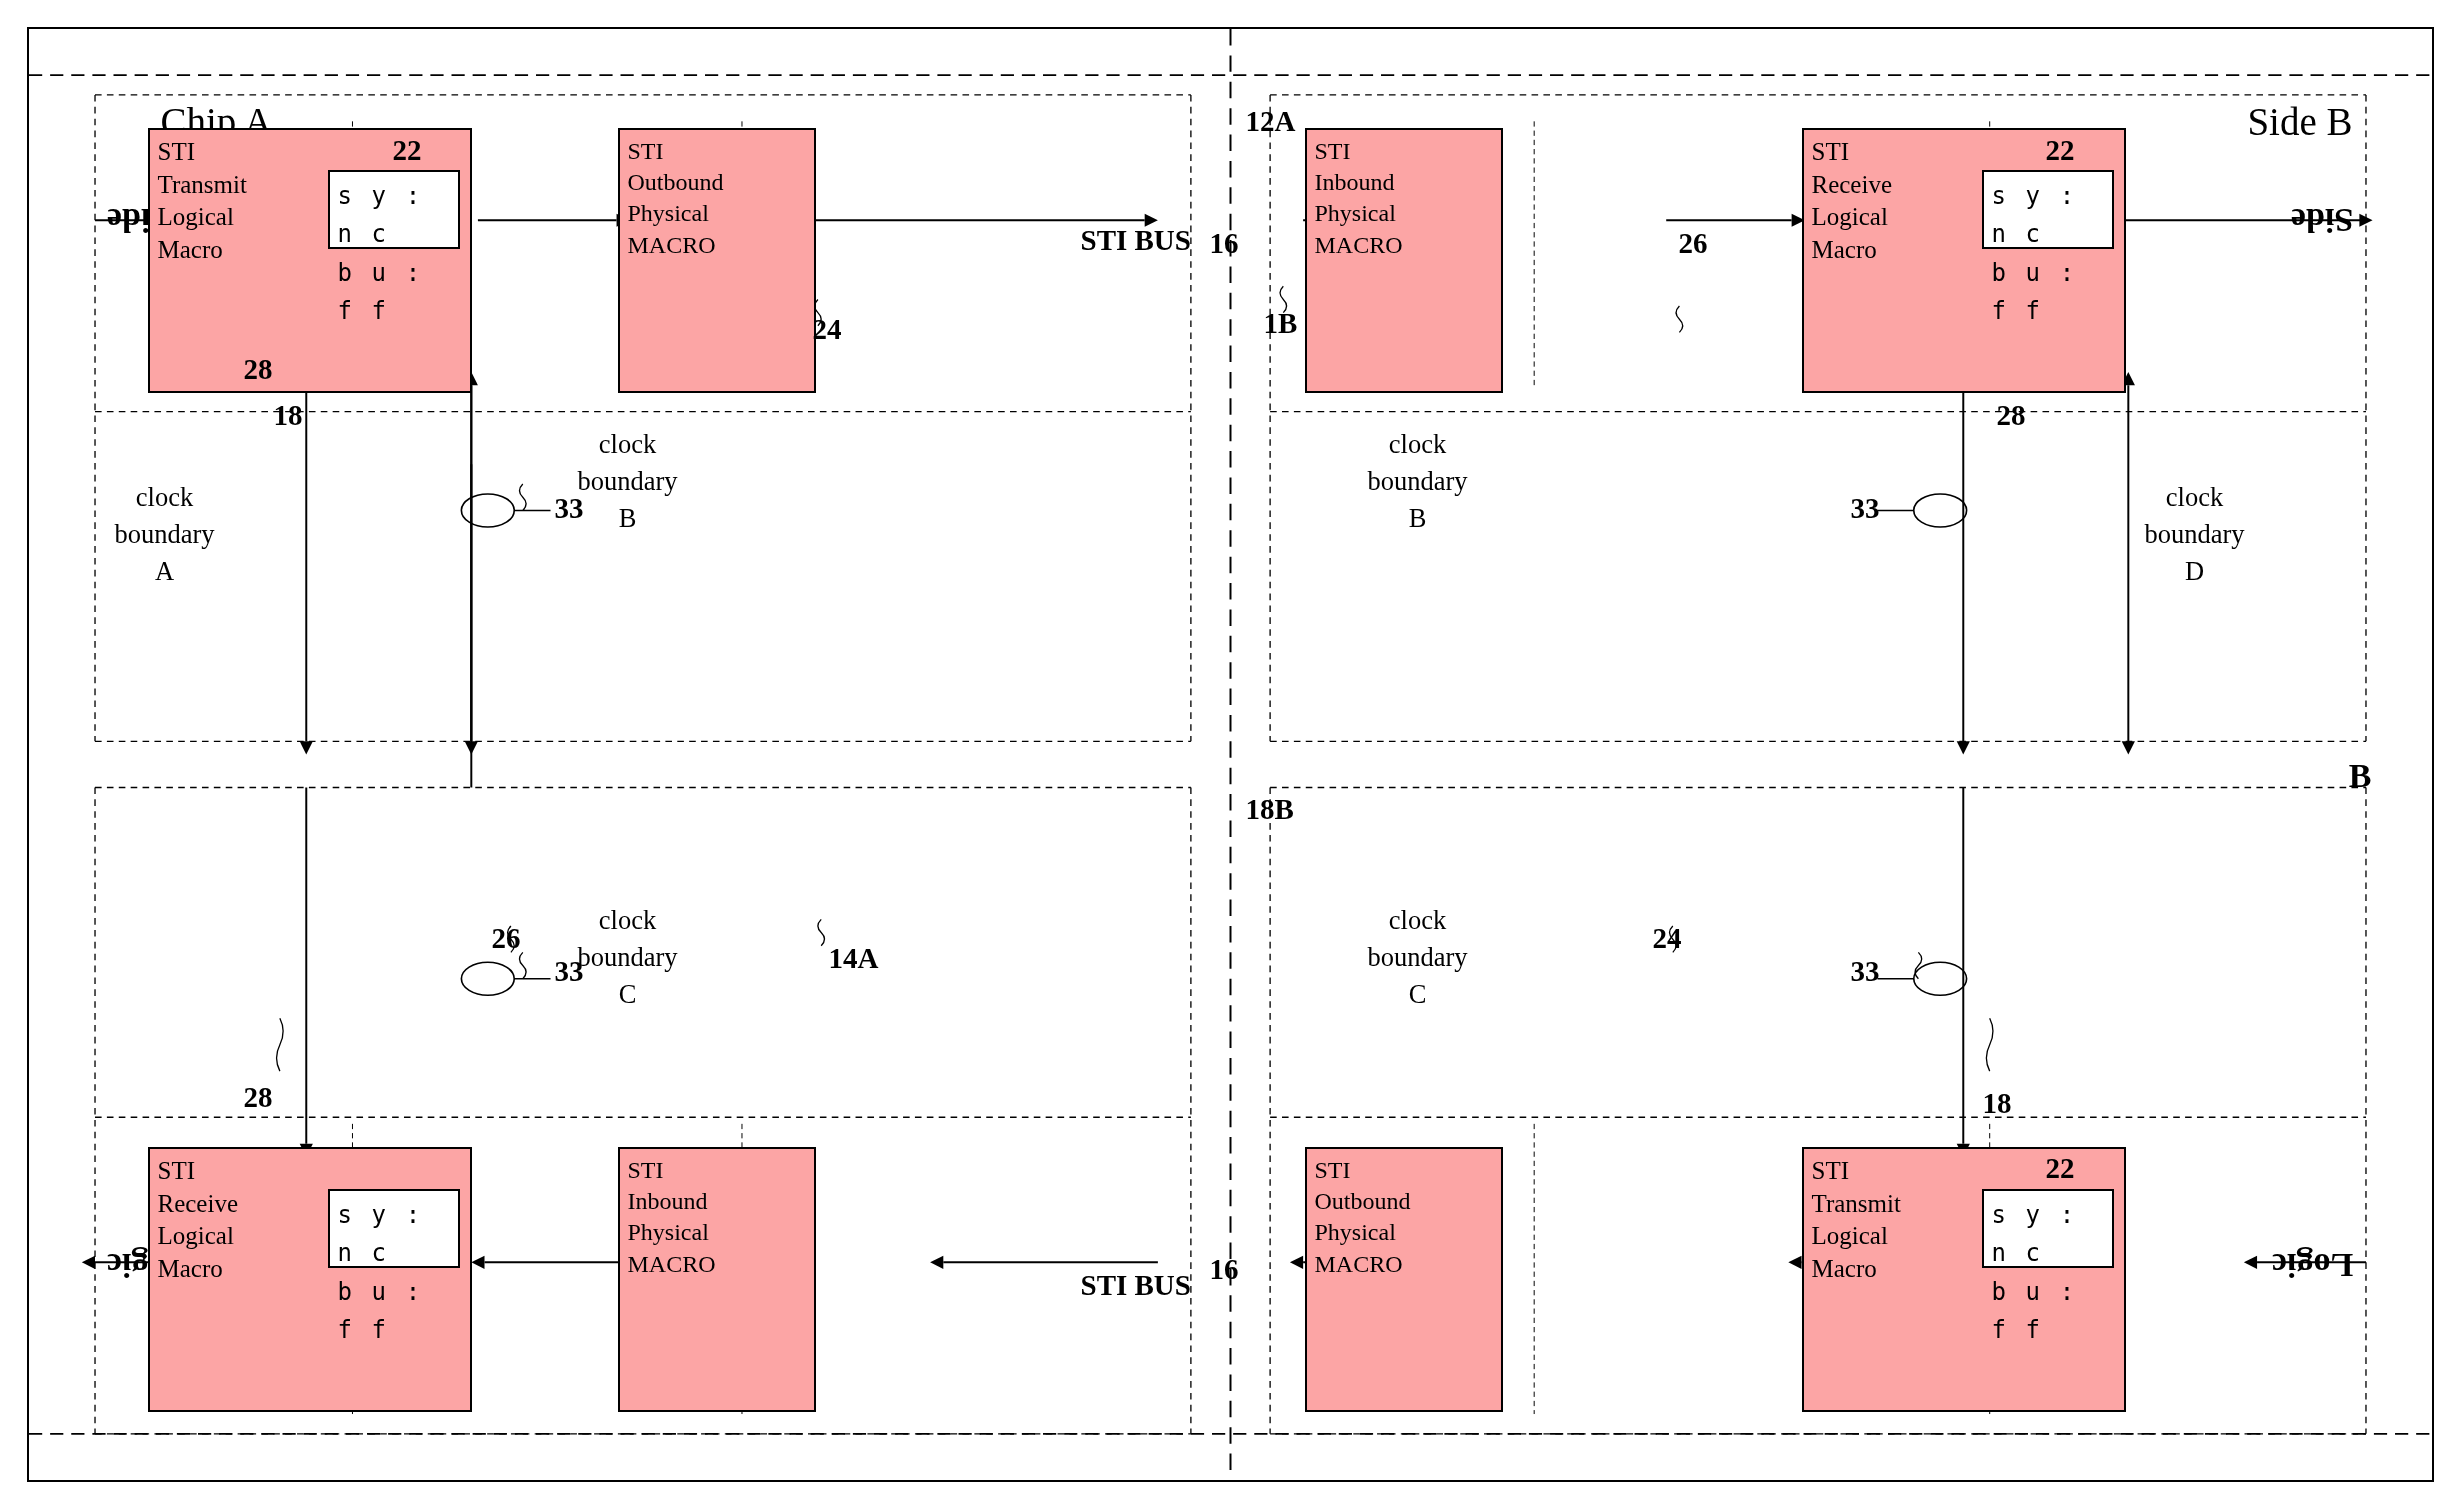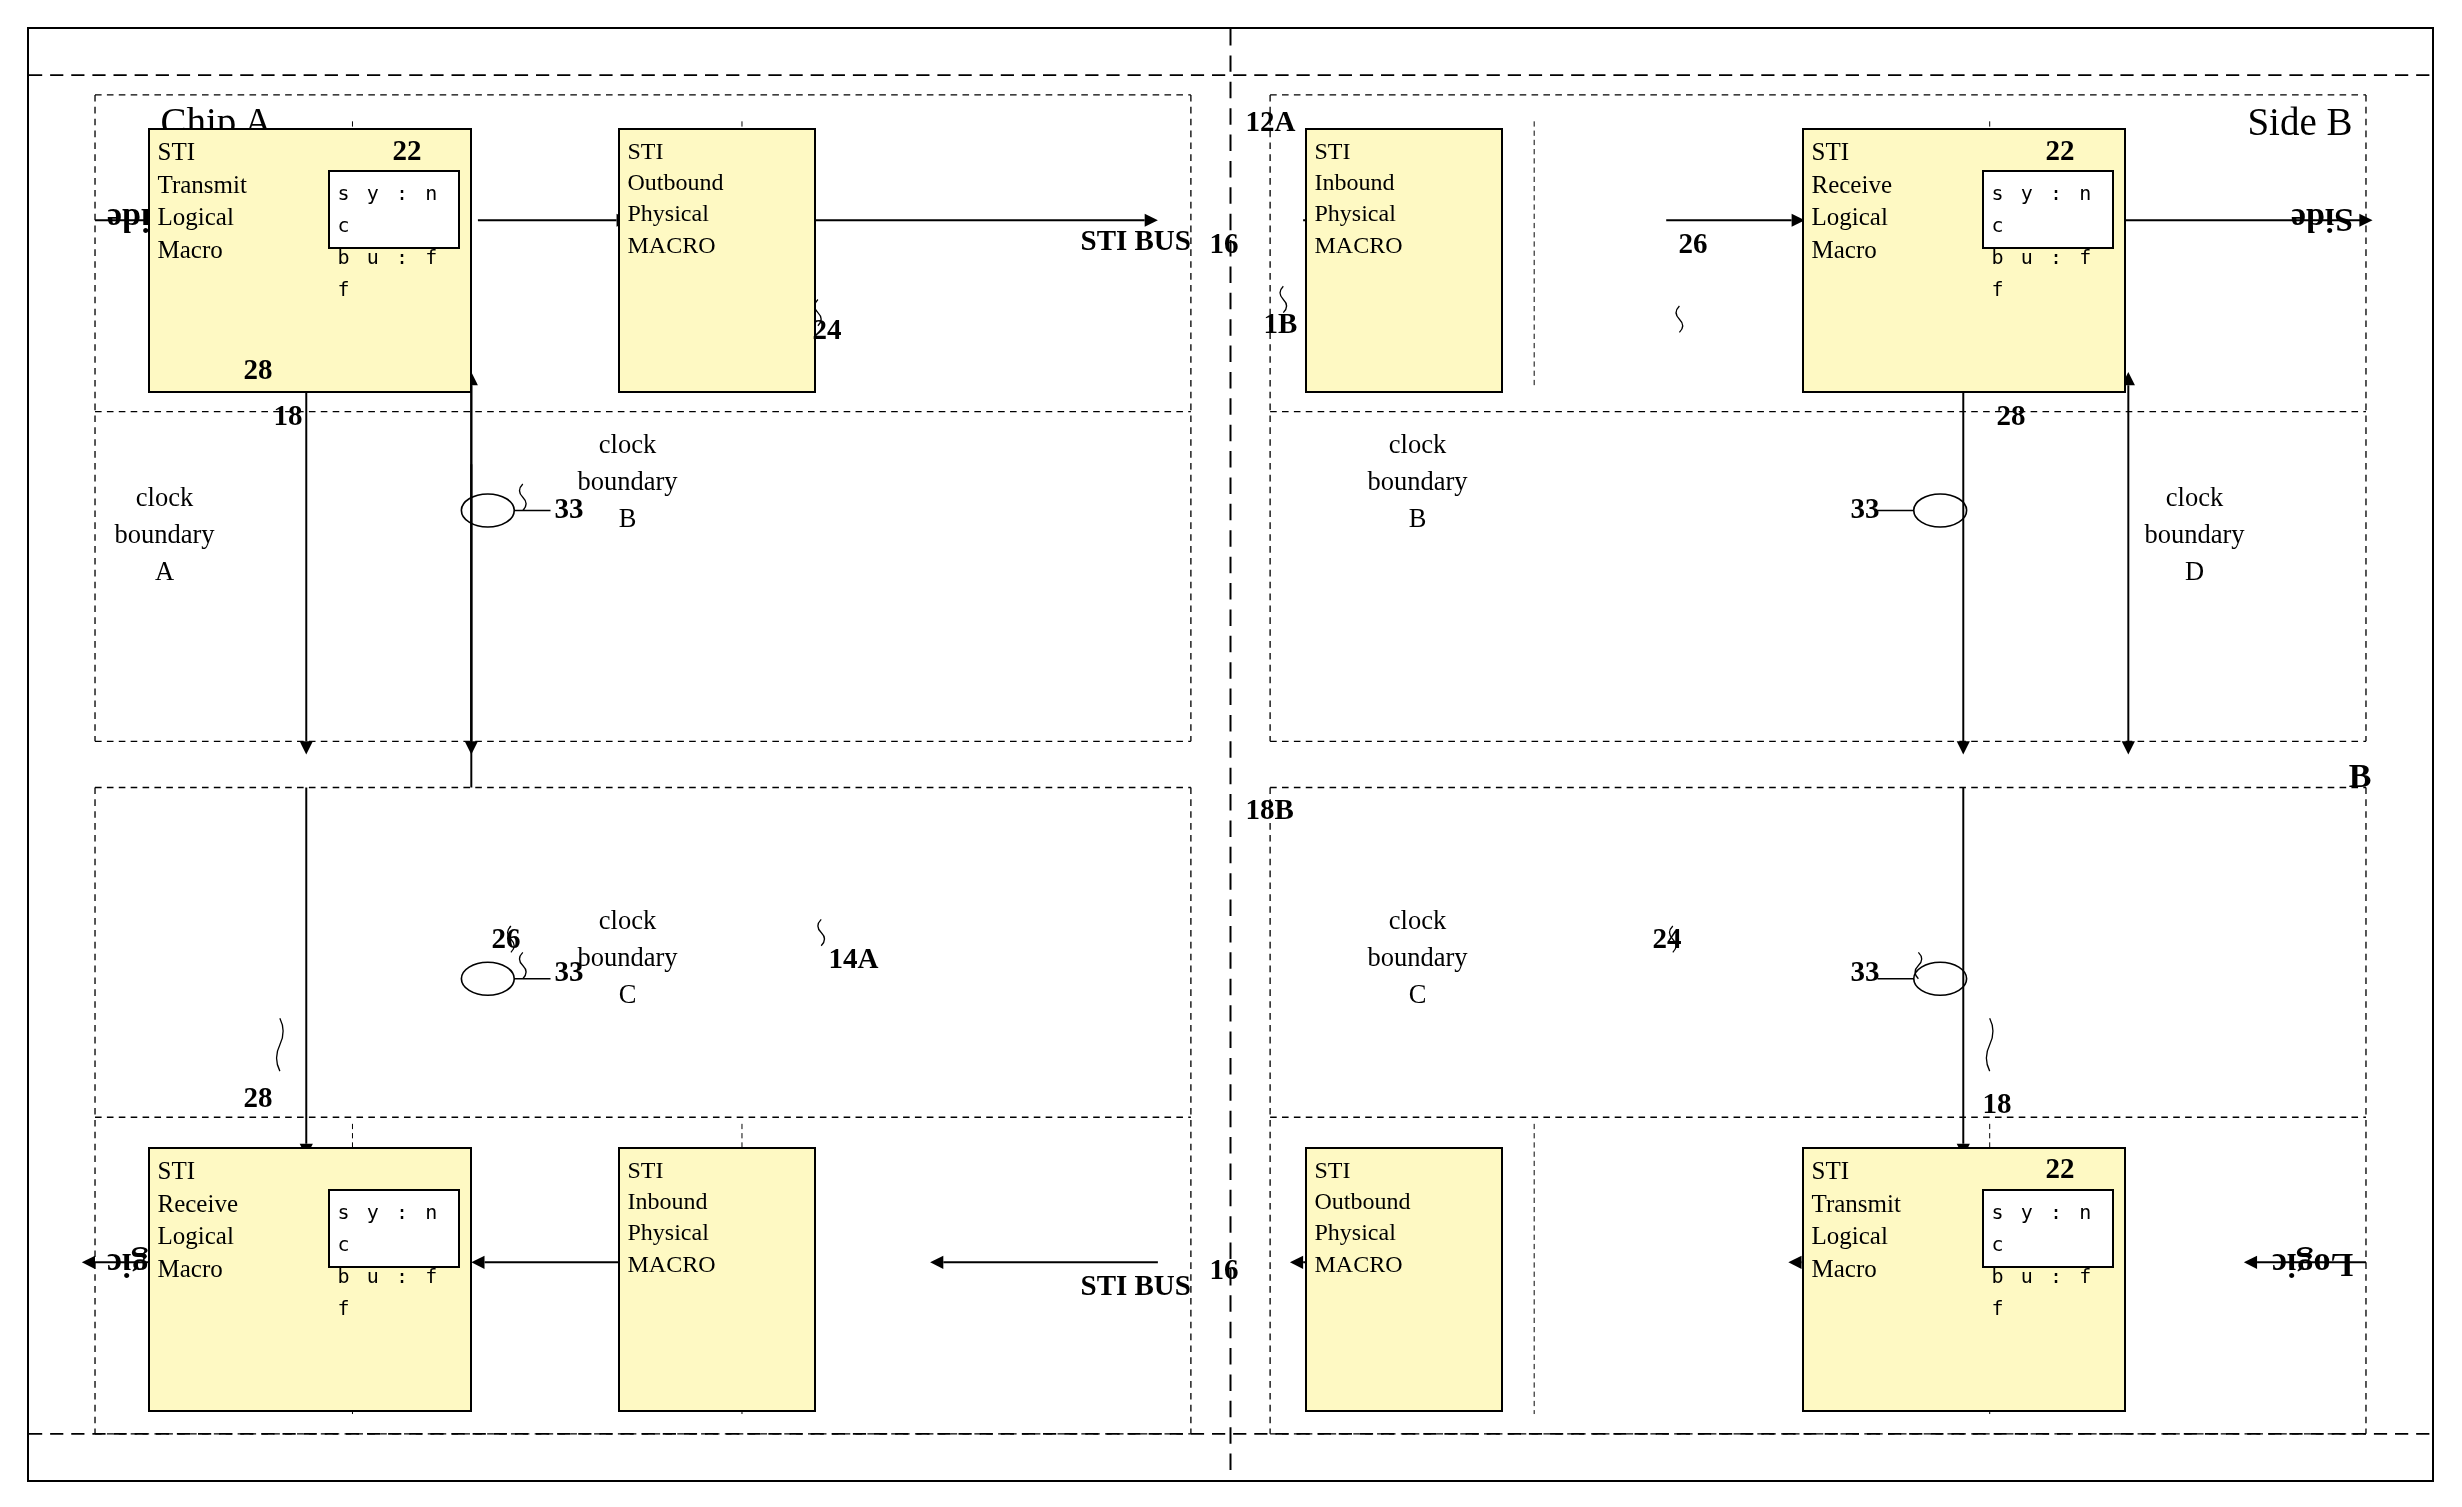--- a/index.html
+++ b/index.html
@@ -35,38 +35,38 @@
     .chip-label {
       position: absolute;
       font-size: 39px;
       font-weight: normal;
     }
 
     
     .macro-box {
       position: absolute;
       border: 2px solid #000;
-      background: #fef9c3;
+      background: #fca5a5;
     }
 
     .macro-title {
       font-size: 25px;
       line-height: 1.3;
       padding: 6.6px 8px 0 8px;
     }
 
     
     .sync-box {
       position: absolute;
       border: 2px solid #000;
       background: #fff;
     }
 
     .sync-text {
-      font-size: 20px;
+      font-size: 24px;
       font-family: monospace;
       line-height: 1.6;
       padding: 5.3px 8px;
       letter-spacing: 2.6px;
     }
 
     
     .ref-num {
       position: absolute;
       font-size: 29px;

